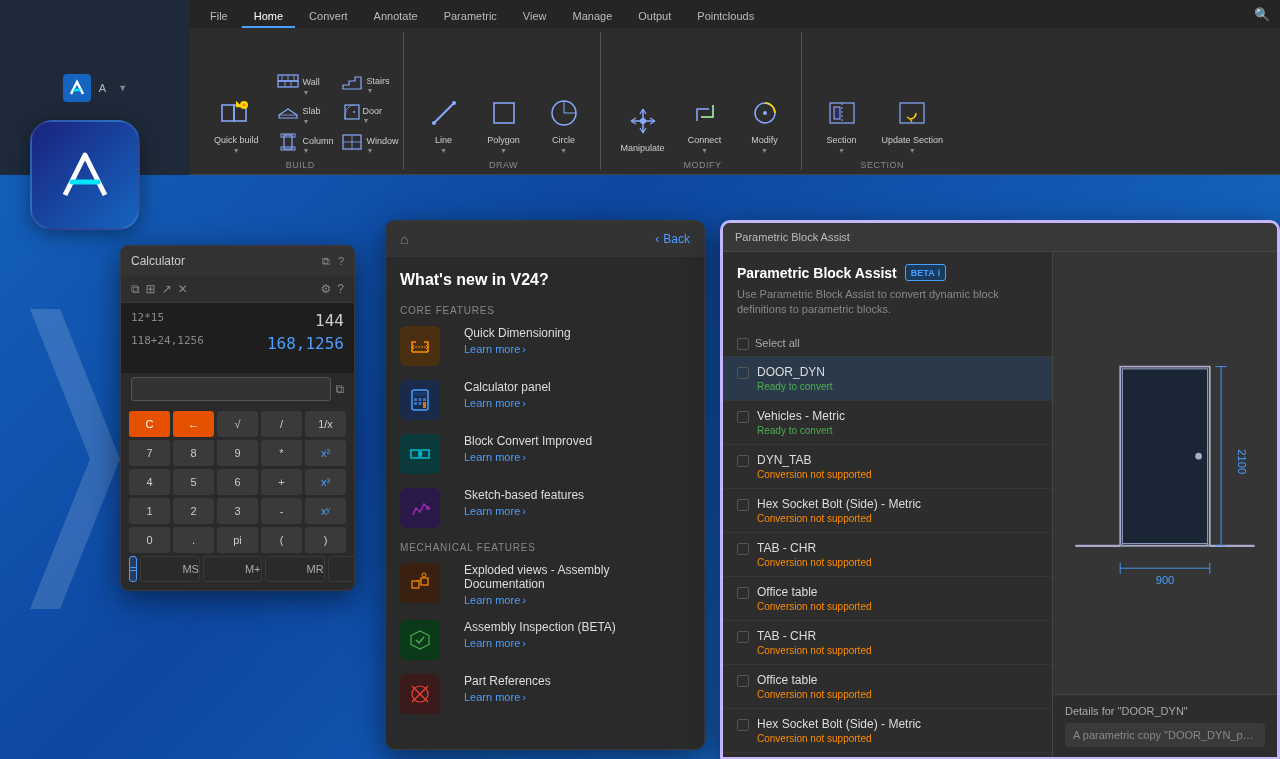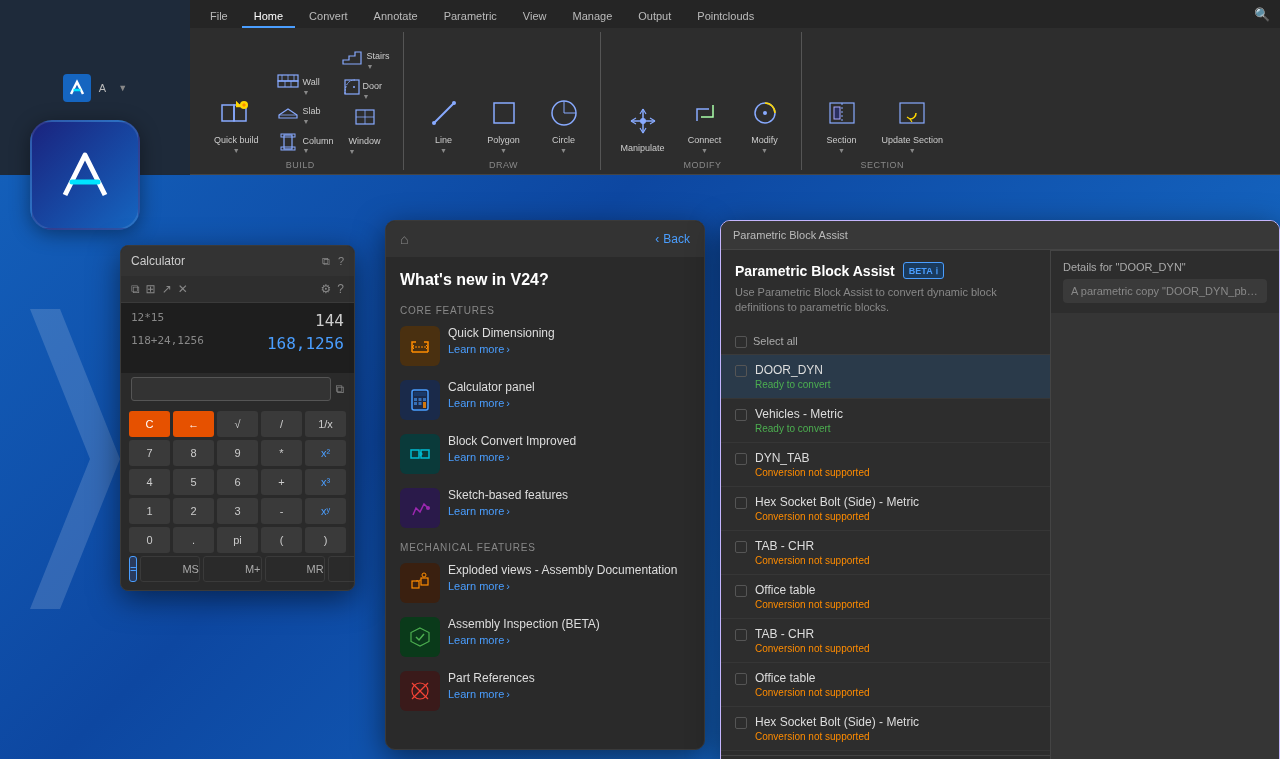--- a/index.html
+++ b/index.html
@@ -353,21 +353,21 @@
     .features-section-label {
       font-size: 10px;
       color: #888;
       text-transform: uppercase;
       letter-spacing: 0.8px;
       margin-bottom: 10px;
     }
 
     .feature-item {
       display: flex;
-      gap: 8px;
+      gap: 24px;
       margin-bottom: 14px;
       align-items: flex-start;
     }
 
     .feature-icon-box {
       width: 40px;
       height: 40px;
       background: #3a3a3a;
       border-radius: 6px;
       display: flex;
@@ -407,21 +407,21 @@
     .pba-panel {
       position: absolute;
       top: 220px;
       left: 720px;
       right: 0;
       height: 540px;
       background: #2d2d2d;
       border-radius: 10px 10px 0 0;
       box-shadow: 0 8px 30px rgba(0,0,0,0.5);
       overflow: hidden;
-      border: 1px solid #c4b5fd;
+      border: 3px solid #c4b5fd;
       display: flex;
       flex-direction: column;
     }
 
     .pba-title-bar {
       background: #383838;
       padding: 8px 12px;
       display: flex;
       align-items: center;
       justify-content: space-between;
@@ -728,21 +728,21 @@
                 <rect x="4" y="2" width="14" height="14" stroke="#88aaff" stroke-width="1.2" fill="none"></rect>
                 <path d="M4 16 Q4 2 14 2" stroke="#88aaff" stroke-width="1" fill="none" stroke-dasharray="2,1"></path>
                 <circle cx="13" cy="9" r="1" fill="#88aaff"></circle>
               </svg>
             </div>
             <div style="display:flex;flex-direction:column;">
               <div class="item-label">Door</div>
               <div class="ribbon-dropdown-arrow">▼</div>
             </div>
           </div>
-          <div class="ribbon-item" style="flex-direction:column;gap:4px;min-width:60px;padding:3px 6px;">
+          <div class="ribbon-item" style="flex-direction:row;gap:4px;min-width:60px;padding:3px 6px;">
             <div style="font-size:16px;">
               <svg width="22" height="18" viewBox="0 0 22 18" fill="none">
                 <rect x="2" y="2" width="18" height="14" stroke="#88aaff" stroke-width="1.2" fill="none"></rect>
                 <line x1="11" y1="2" x2="11" y2="16" stroke="#88aaff" stroke-width="0.8"></line>
                 <line x1="2" y1="9" x2="20" y2="9" stroke="#88aaff" stroke-width="0.8"></line>
               </svg>
             </div>
             <div style="display:flex;flex-direction:column;">
               <div class="item-label">Window</div>
               <div class="ribbon-dropdown-arrow">▼</div>
@@ -1207,20 +1207,46 @@
             <div class="pba-item-name">Hex Socket Bolt (Side) - Metric</div>
             <div class="pba-item-status orange">Conversion not supported</div>
           </div>
         </div>
 
         <div style="padding:8px 14px;color:#aaa;font-size:11px;font-weight:500;border-top:1px solid #444;margin-top:4px;">Output options</div>
       </div>
     </div>
 
     <div class="pba-right">
+      <div class="pba-preview">
+
+        <svg width="200" height="250" viewBox="0 0 200 250" fill="none">
+
+          <rect x="60" y="30" width="80" height="160" stroke="#aaaacc" stroke-width="1.5" fill="none"></rect>
+
+          <path d="M60 190 A80 80 0 0 1 140 190" stroke="#6688aa" stroke-width="1" fill="none" stroke-dasharray="3,2"></path>
+
+          <rect x="62" y="32" width="76" height="156" stroke="#8899bb" stroke-width="1" fill="#1a2535"></rect>
+
+          <circle cx="130" cy="110" r="3" fill="#aaaacc"></circle>
+
+          <line x1="20" y1="190" x2="60" y2="190" stroke="#aaaacc" stroke-width="2"></line>
+          <line x1="140" y1="190" x2="180" y2="190" stroke="#aaaacc" stroke-width="2"></line>
+
+          <line x1="60" y1="210" x2="140" y2="210" stroke="#4A9EFF" stroke-width="0.8"></line>
+          <line x1="60" y1="205" x2="60" y2="215" stroke="#4A9EFF" stroke-width="0.8"></line>
+          <line x1="140" y1="205" x2="140" y2="215" stroke="#4A9EFF" stroke-width="0.8"></line>
+          <text x="100" y="224" text-anchor="middle" fill="#4A9EFF" font-size="10">900</text>
+
+          <line x1="150" y1="30" x2="150" y2="190" stroke="#4A9EFF" stroke-width="0.8"></line>
+          <line x1="145" y1="30" x2="155" y2="30" stroke="#4A9EFF" stroke-width="0.8"></line>
+          <line x1="145" y1="190" x2="155" y2="190" stroke="#4A9EFF" stroke-width="0.8"></line>
+          <text x="165" y="115" text-anchor="middle" fill="#4A9EFF" font-size="10" transform="rotate(90, 165, 115)">2100</text>
+        </svg>
+      </div>
 
       <div class="pba-details">
         <div class="pba-details-title">Details for "DOOR_DYN"</div>
         <div class="pba-details-text">A parametric copy "DOOR_DYN_pblock" will be</div>
       </div>
     </div>
   </div>
 </div>
 
 </body></html>

